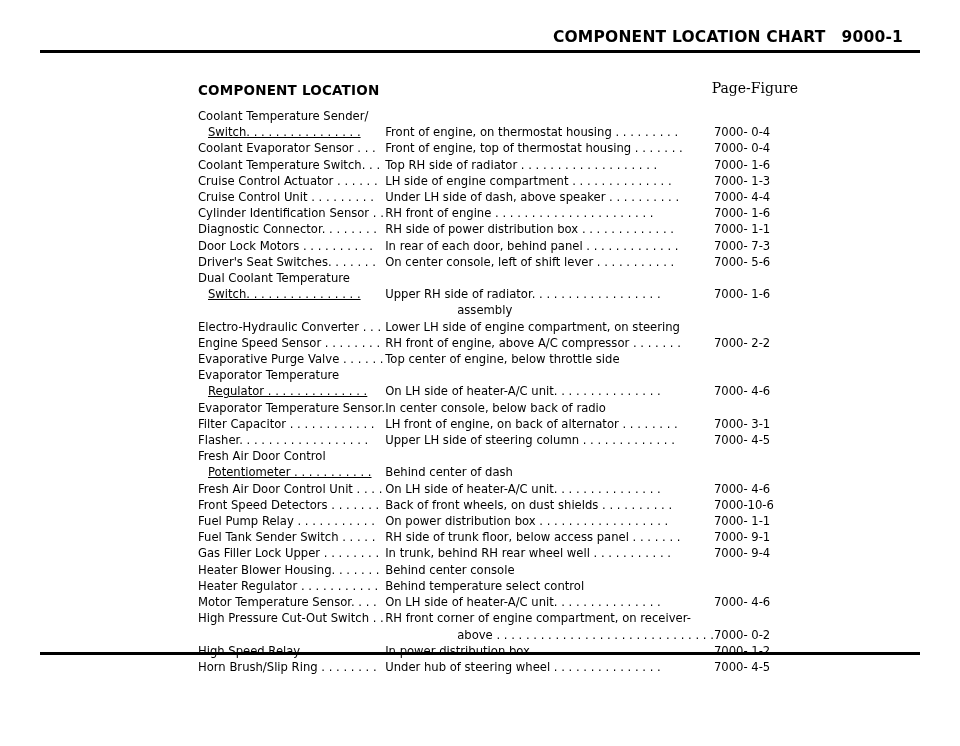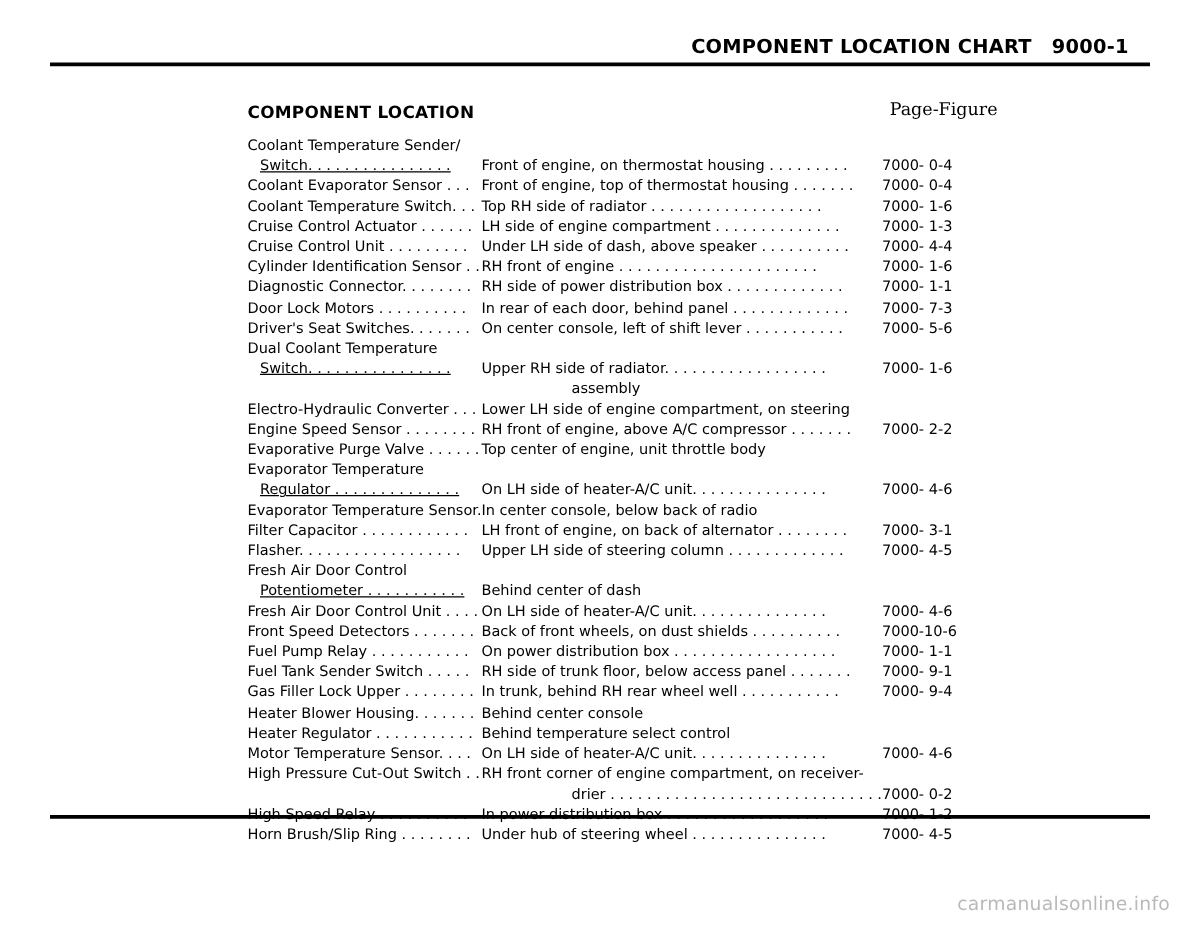--- a/index.html
+++ b/index.html
@@ -226,21 +226,21 @@
             <td class="col-fig"></td>
           </tr>
           <tr>
             <td class="col-name"><span>Engine Speed Sensor . . . . . . . .</span></td>
             <td class="col-loc"><span>RH front of engine, above A/C compressor . . . . . . .</span></td>
             <td class="col-page">7000-</td>
             <td class="col-fig">2-2</td>
           </tr>
           <tr>
             <td class="col-name"><span>Evaporative Purge Valve . . . . . .</span></td>
-            <td class="col-loc"><span>Top center of engine, unit throttle body</span></td>
+            <td class="col-loc"><span>Top center of engine, below throttle side</span></td>
             <td class="col-page"></td>
             <td class="col-fig"></td>
           </tr>
           <tr>
             <td class="col-name"><span>Evaporator Temperature</span></td>
             <td class="col-loc"><span></span></td>
             <td class="col-page"></td>
             <td class="col-fig"></td>
           </tr>
           <tr>
@@ -328,21 +328,21 @@
             <td class="col-fig">4-6</td>
           </tr>
           <tr>
             <td class="col-name"><span>High Pressure Cut-Out Switch . .</span></td>
             <td class="col-loc"><span>RH front corner of engine compartment, on receiver-</span></td>
             <td class="col-page"></td>
             <td class="col-fig"></td>
           </tr>
           <tr>
             <td class="col-name"><span></span></td>
-            <td class="col-loc"><span class="indent2">drier . . . . . . . . . . . . . . . . . . . . . . . . . . . . . .</span></td>
+            <td class="col-loc"><span class="indent2">above . . . . . . . . . . . . . . . . . . . . . . . . . . . . . .</span></td>
             <td class="col-page">7000-</td>
             <td class="col-fig">0-2</td>
           </tr>
           <tr>
             <td class="col-name"><span>High Speed Relay  . . . . . . . . . .</span></td>
             <td class="col-loc"><span>In power distribution box . . . . . . . . . . . . . . . . . .</span></td>
             <td class="col-page">7000-</td>
             <td class="col-fig">1-2</td>
           </tr>
           <tr>
@@ -350,14 +350,13 @@
             <td class="col-loc"><span>Under hub of steering wheel  . . . . . . . . . . . . . . .</span></td>
             <td class="col-page">7000-</td>
             <td class="col-fig">4-5</td>
           </tr>
         </tbody>
     </table>
   </div>
 
   <div class="rule-bottom"></div>
 
-  <div class="watermark">carmanualsonline.info</div>
 </div>
 
 </body></html>

